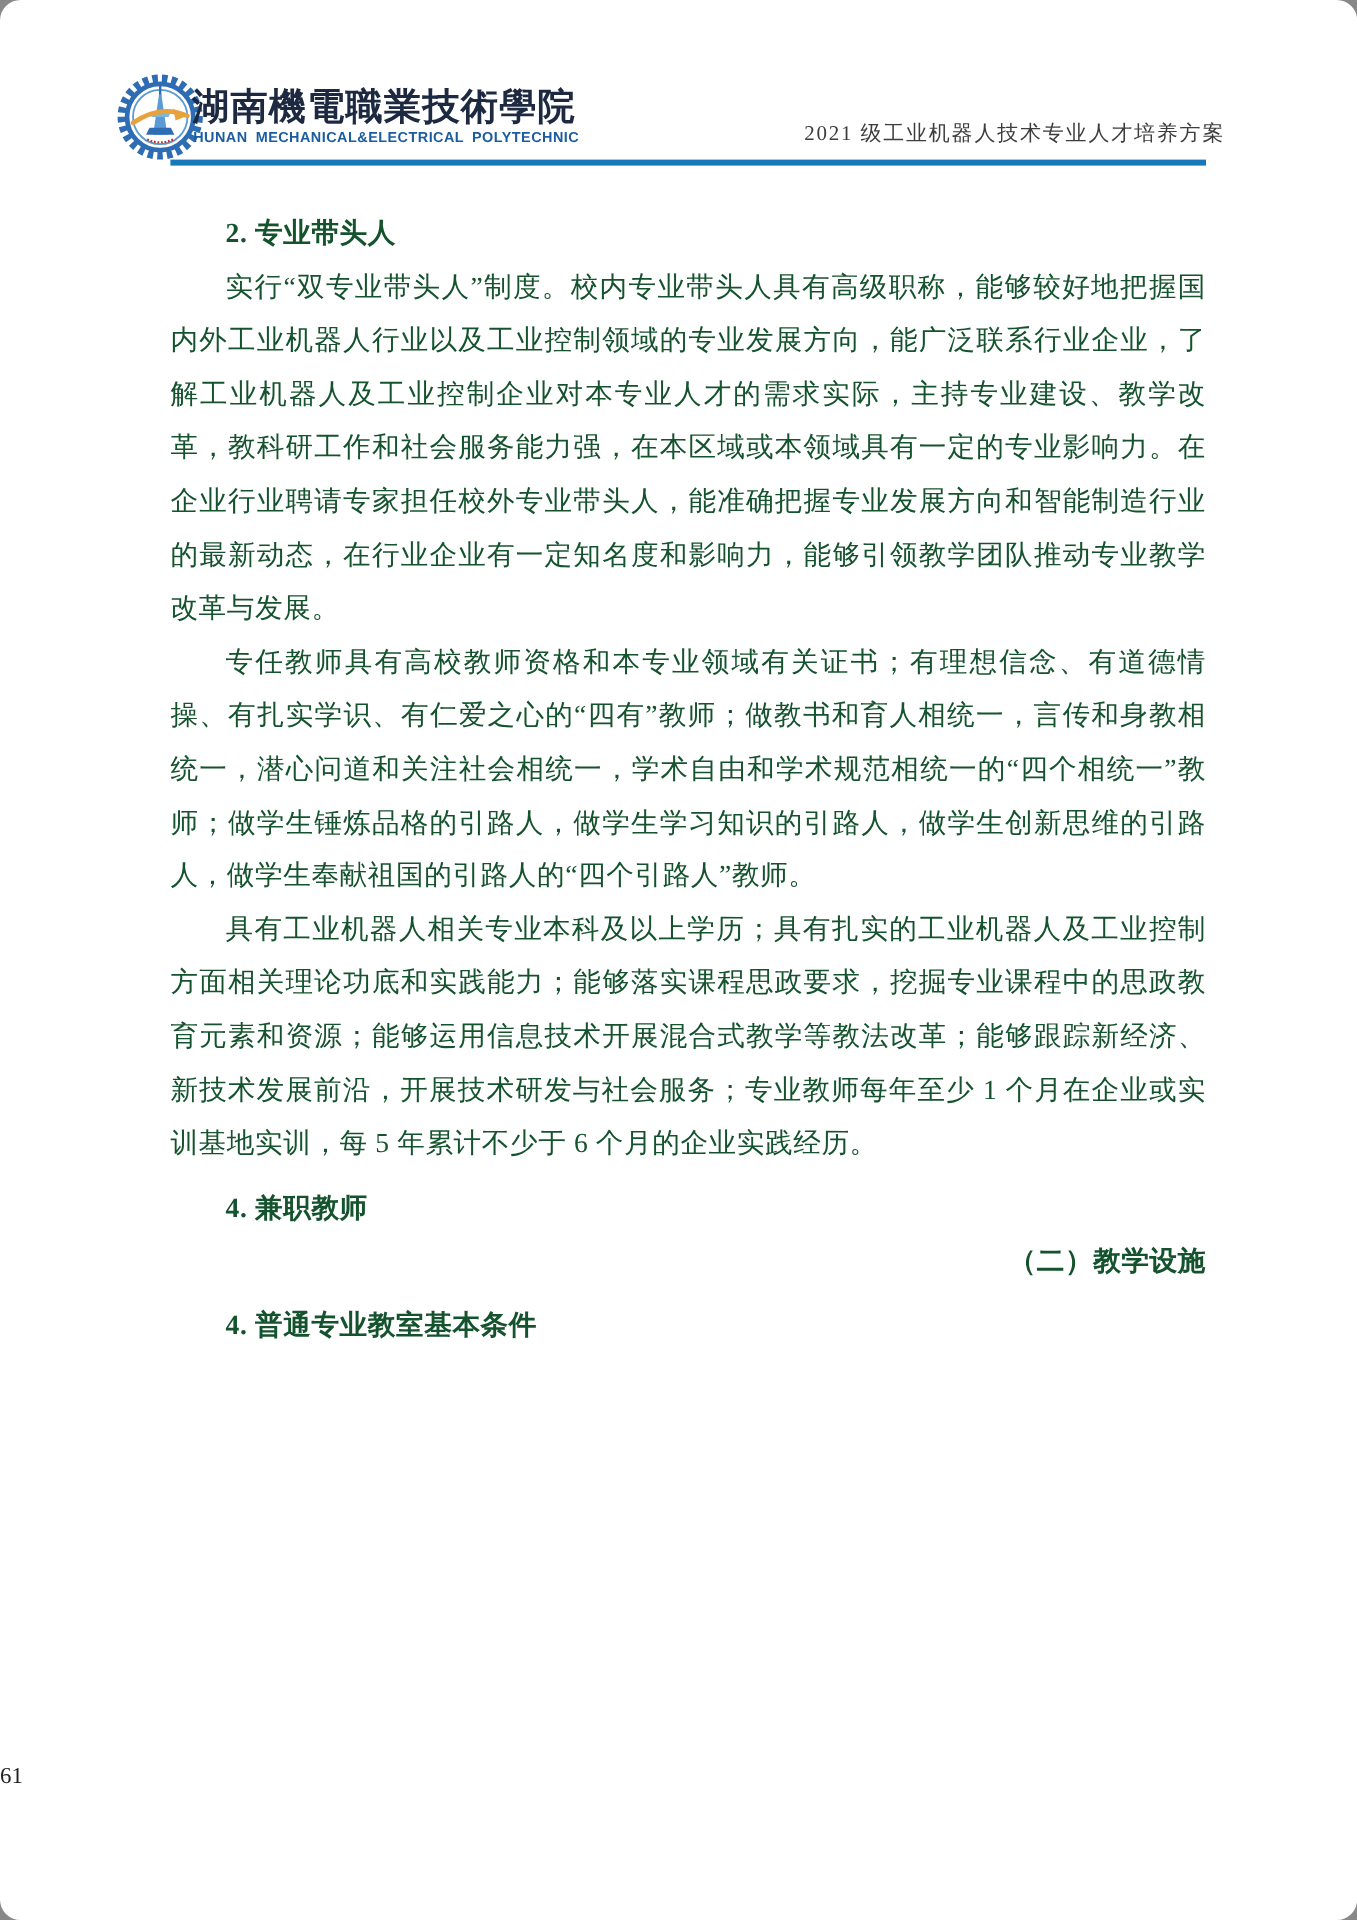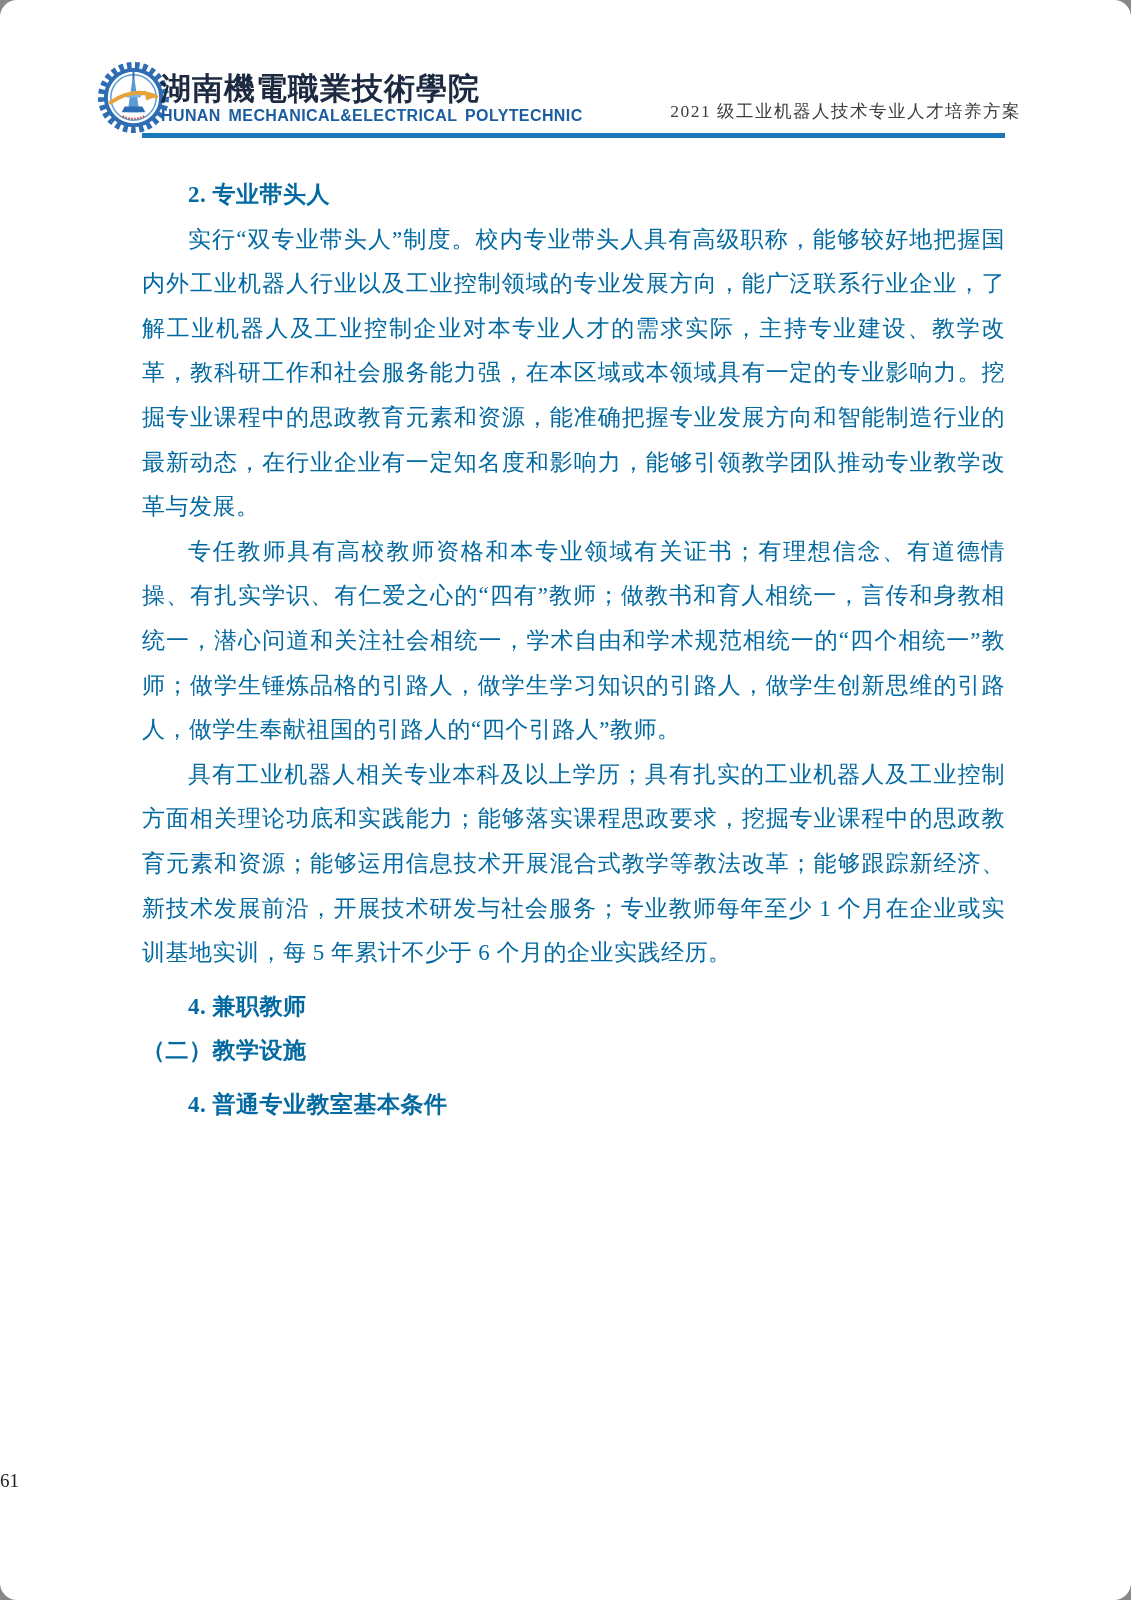--- a/index.html
+++ b/index.html
@@ -33,21 +33,21 @@
     letter-spacing: 1px;
     color: #1c2940;
     white-space: nowrap;
   }
   .logo-en {
     position: absolute;
     left: 161px;
     top: 107px;
     font-family: "Liberation Sans", "DejaVu Sans", sans-serif;
     font-weight: bold;
-    font-size: 16px;
+    font-size: 12px;
     letter-spacing: 0.4px;
     word-spacing: 3px;
     color: #1b5da0;
     white-space: nowrap;
   }
   .doc-title {
     position: absolute;
     right: 110px;
     top: 99px;
     font-size: 17.5px;
@@ -66,39 +66,40 @@
 
   
   .content {
     position: absolute;
     left: 142px;
     top: 164px;
     width: 863px;
     font-size: 23px;
     line-height: 44.6px;
     letter-spacing: 0.5px;
-    color: #0369a1;
+    color: #14532d;
   }
   .content p {
     text-align: justify;
     text-indent: 2em;
   }
   .h-num {
     font-size: 23px;
     font-weight: bold;
     text-indent: 2em;
     margin-top: 9px;
     line-height: 44.6px;
   }
   .h-l2 {
     font-size: 23px;
     font-weight: bold;
     text-indent: 0;
     margin-top: 0;
     line-height: 44.6px;
+    text-align: right;
   }
 
   
   .page-footer {
     position: absolute;
     left: 0;
     top: 1470px;
     width: 100%;
     font-size: 19px;
     color: #222222;
@@ -133,21 +134,21 @@
 
     <div class="doc-title">2021 级工业机器人技术专业人才培养方案</div>
 
     <div class="header-rule"></div>
   </header>
 
   <main class="content">
 
     <h3 class="h-num">2. 专业带头人</h3>
 
-    <p>实行“双专业带头人”制度。校内专业带头人具有高级职称，能够较好地把握国内外工业机器人行业以及工业控制领域的专业发展方向，能广泛联系行业企业，了解工业机器人及工业控制企业对本专业人才的需求实际，主持专业建设、教学改革，教科研工作和社会服务能力强，在本区域或本领域具有一定的专业影响力。挖掘专业课程中的思政教育元素和资源，能准确把握专业发展方向和智能制造行业的最新动态，在行业企业有一定知名度和影响力，能够引领教学团队推动专业教学改革与发展。</p>
+    <p>实行“双专业带头人”制度。校内专业带头人具有高级职称，能够较好地把握国内外工业机器人行业以及工业控制领域的专业发展方向，能广泛联系行业企业，了解工业机器人及工业控制企业对本专业人才的需求实际，主持专业建设、教学改革，教科研工作和社会服务能力强，在本区域或本领域具有一定的专业影响力。在企业行业聘请专家担任校外专业带头人，能准确把握专业发展方向和智能制造行业的最新动态，在行业企业有一定知名度和影响力，能够引领教学团队推动专业教学改革与发展。</p>
 
 
     <p>专任教师具有高校教师资格和本专业领域有关证书；有理想信念、有道德情操、有扎实学识、有仁爱之心的“四有”教师；做教书和育人相统一，言传和身教相统一，潜心问道和关注社会相统一，学术自由和学术规范相统一的“四个相统一”教师；做学生锤炼品格的引路人，做学生学习知识的引路人，做学生创新思维的引路人，做学生奉献祖国的引路人的“四个引路人”教师。</p>
 
     <p>具有工业机器人相关专业本科及以上学历；具有扎实的工业机器人及工业控制方面相关理论功底和实践能力；能够落实课程思政要求，挖掘专业课程中的思政教育元素和资源；能够运用信息技术开展混合式教学等教法改革；能够跟踪新经济、新技术发展前沿，开展技术研发与社会服务；专业教师每年至少 1 个月在企业或实训基地实训，每 5 年累计不少于 6 个月的企业实践经历。</p>
 
     <h3 class="h-num">4. 兼职教师</h3>
 
 
     <h2 class="h-l2">（二）教学设施</h2>

